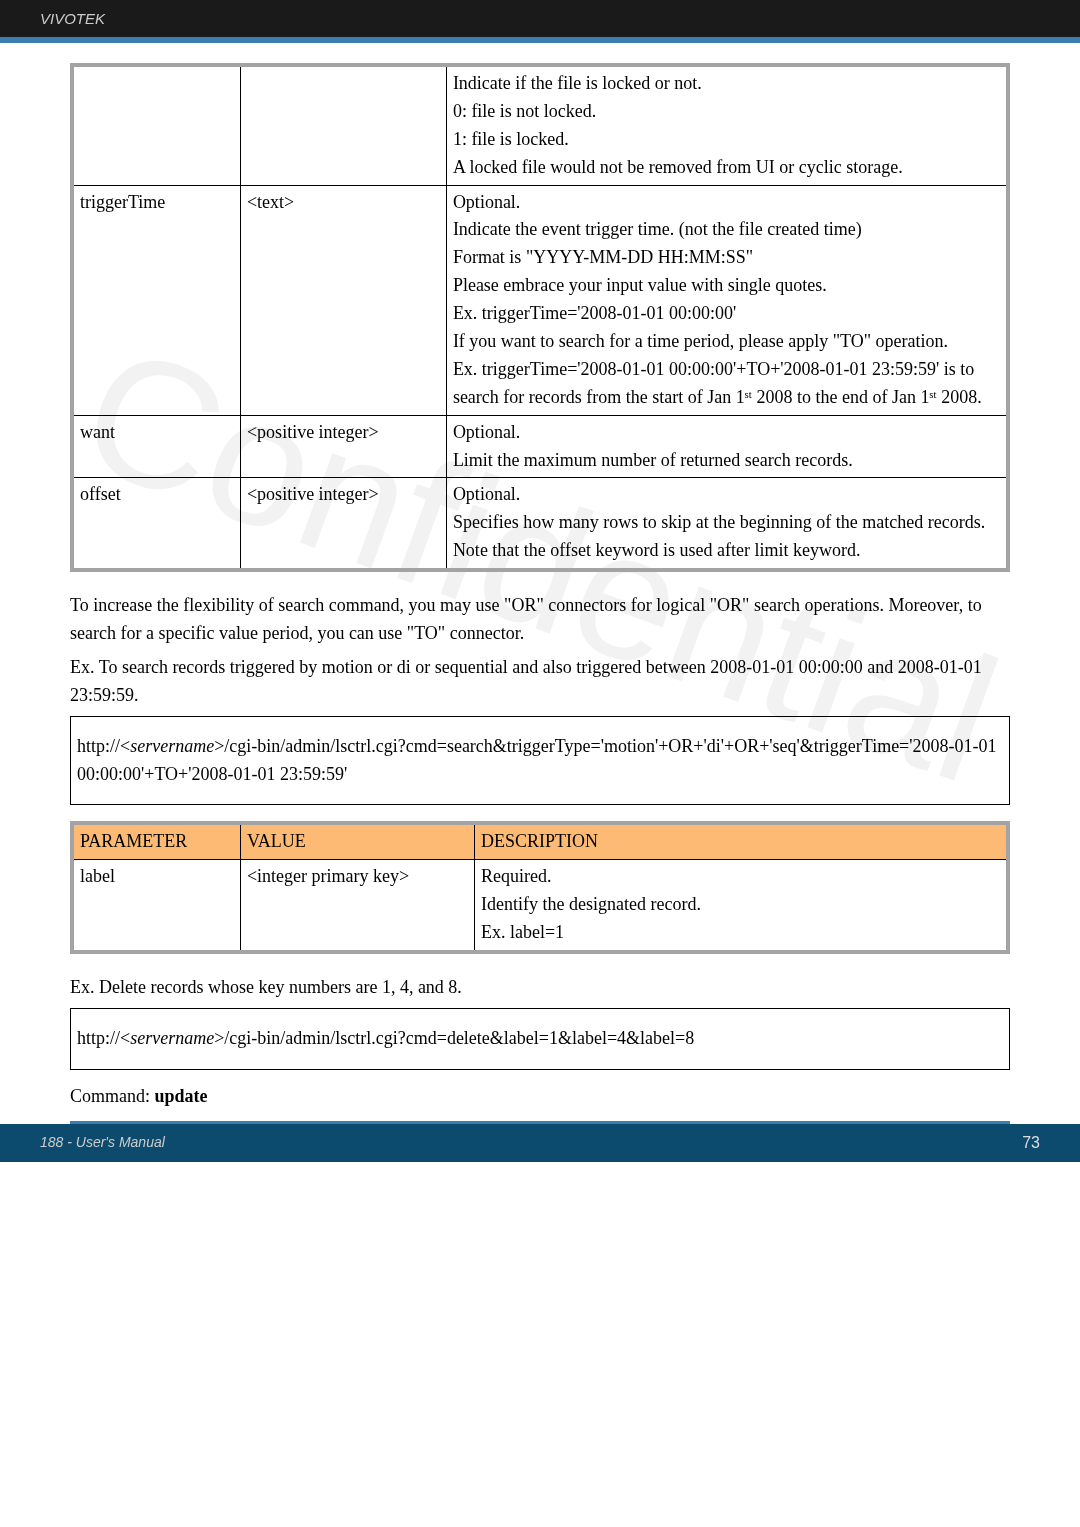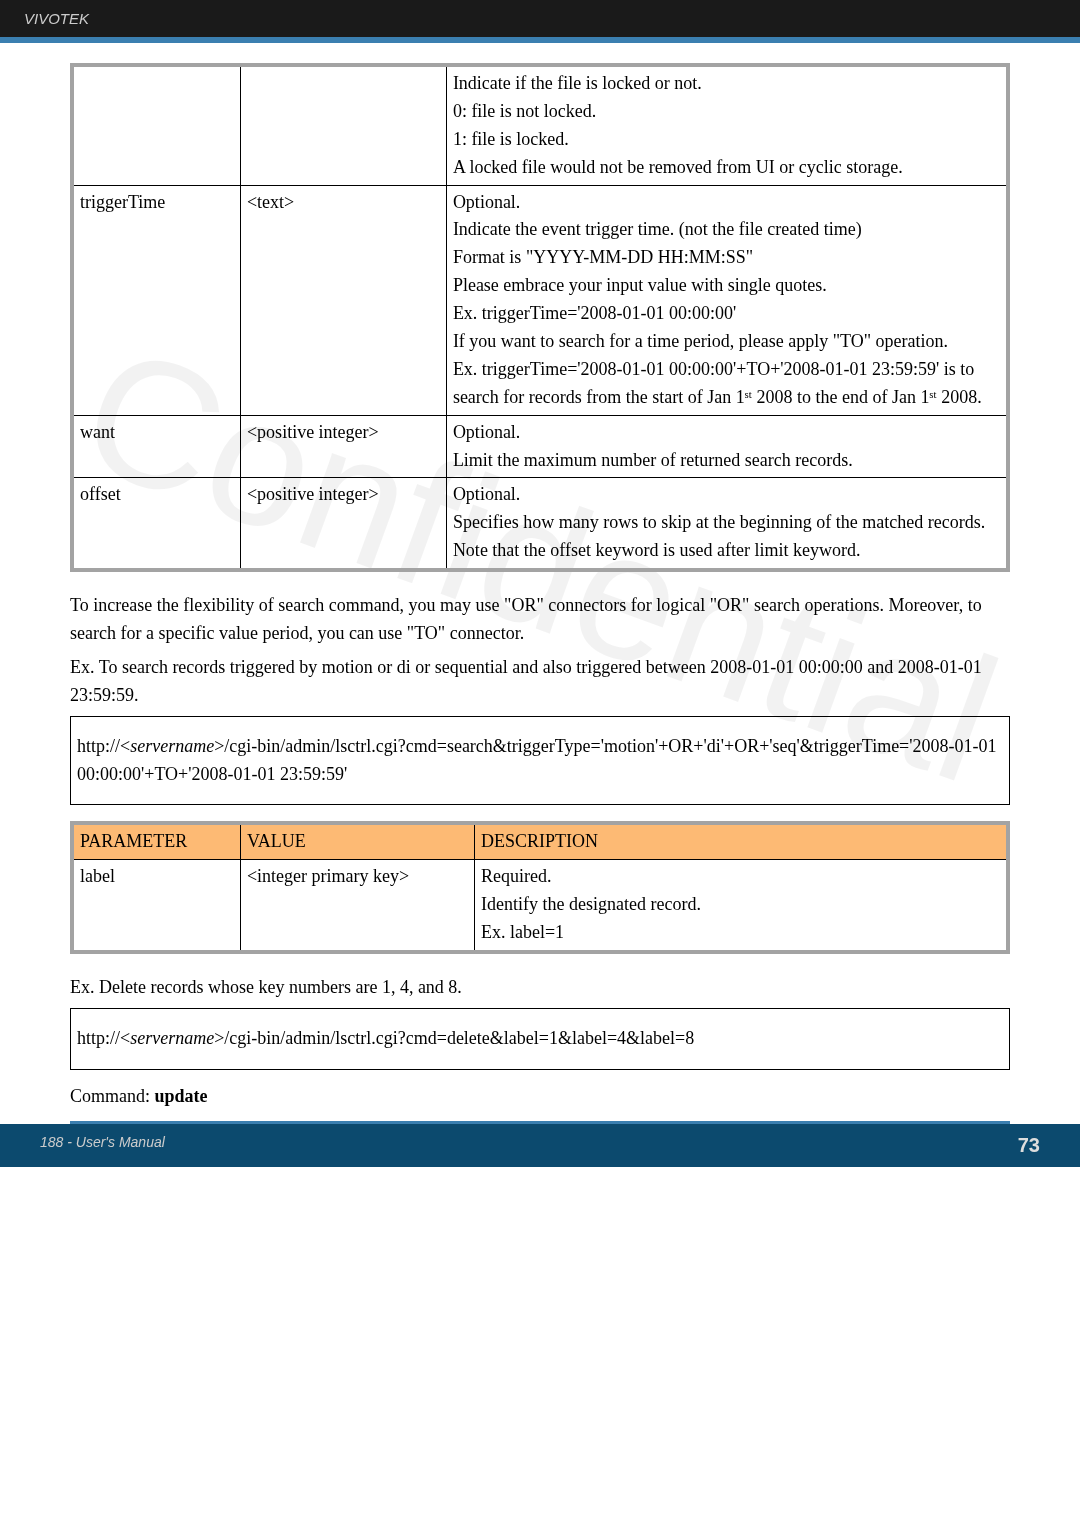--- a/index.html
+++ b/index.html
@@ -7,21 +7,21 @@
     font-family: "Times New Roman", Times, serif;
     font-size: 18px;
     background: #fff;
     width: 1080px;
     margin: 0 auto;
     color: #000;
   }
   .header {
     background: #1a1a1a;
     color: #ccc;
-    padding: 10px 24px;
+    padding: 10px 40px;
     font-family: Arial, sans-serif;
     font-size: 15px;
     font-style: italic;
     width: 100%;
   }
   .page {
     padding: 20px 70px 0 70px;
     border-top: 6px solid #3b7fb0;
     position: relative;
   }
@@ -80,22 +80,21 @@
     font-family: Arial, sans-serif;
     font-size: 14px;
     font-style: italic;
     padding: 10px 40px;
     display: flex;
     justify-content: space-between;
   }
   .page-num {
     color: #ddd;
     font-style: normal;
-    font-size: 20px;
-    font-weight: bold;
+    font-size: 16px;
   }
 </style>
 </head>
 <body>
 
 <div class="header">
   <span>VIVOTEK</span>
 </div>
 
 <div class="page">

